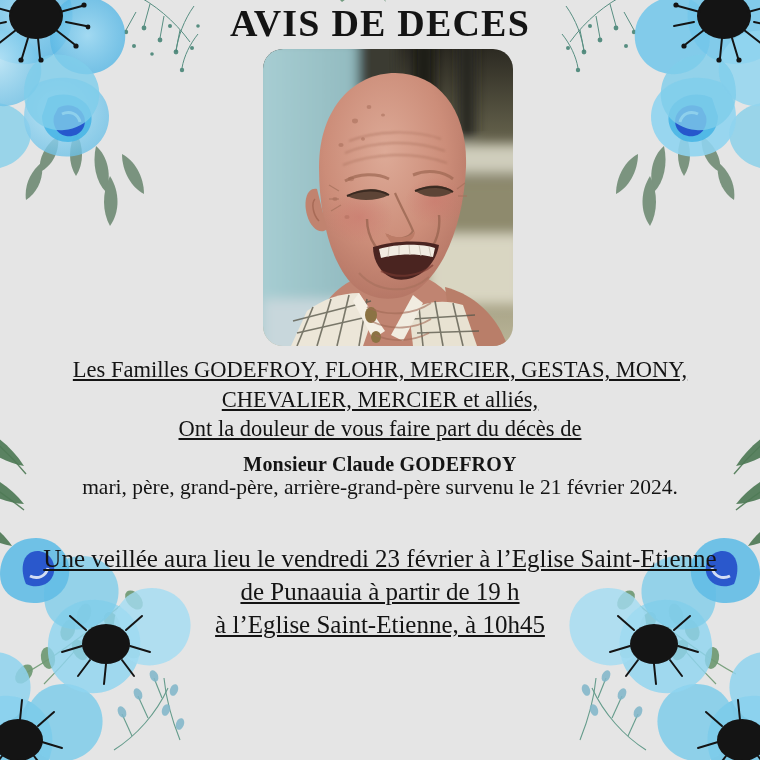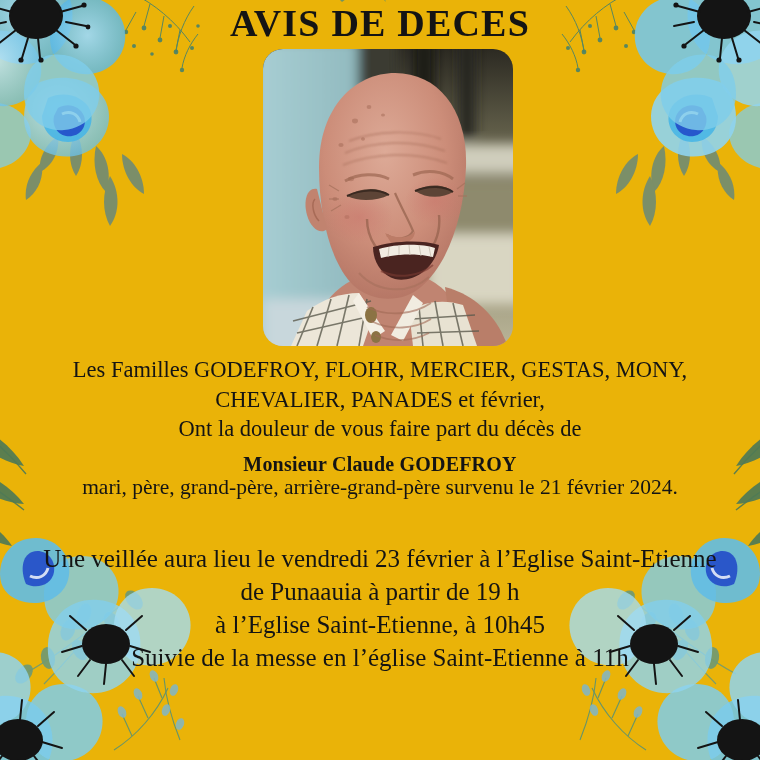--- a/index.html
+++ b/index.html
@@ -4,21 +4,21 @@
 <style>
   html, body {
     margin: 0;
     padding: 0;
     background: #ffffff;
   }
   #card {
     position: relative;
     width: 760px;
     height: 760px;
-    background: #eab308;
+    background: #e5e5e5;
     overflow: hidden;
     font-family: "Liberation Serif", "DejaVu Serif", serif;
     color: #141414;
   }
 
   
   .corner {
     position: absolute;
     width: 250px;
     height: 250px;
@@ -104,21 +104,21 @@
   .cer {
     top: 542px;
     font-size: 25px;
     line-height: 1.32;
   }
   .inh {
     top: 702px;
     font-size: 21.5px;
     line-height: 1.32;
   }
-  .block div { white-space: nowrap; }
+  .block div { white-space: nowrap; text-decoration: underline; }
 </style>
 </head>
 <body>
 
 <div id="card">
 
   <div class="title-sprig">
     <svg viewBox="0 0 280 60">
       <g fill="#5e8f6e" opacity="0.85">
         <path d="M40 28 C60 18 82 12 104 12 C84 18 62 26 44 34 Z"></path>
@@ -266,32 +266,31 @@
       <g stroke="#a06a56" stroke-width="1.8" fill="none" opacity="0.6">
         <path d="M104 258 C124 268 150 266 168 254"></path>
         <path d="M108 272 C128 282 152 280 168 270"></path>
         <path d="M112 286 C130 294 150 292 166 284"></path>
       </g>
     </svg>
   </div>
 
   <div class="block fam">
     <div>Les Familles GODEFROY, FLOHR, MERCIER, GESTAS, MONY,</div>
-    <div>CHEVALIER, PANADES et février,</div>
+    <div>CHEVALIER, MERCIER et alliés,</div>
     <div>Ont la douleur de vous faire part du décès de</div>
   </div>
 
   <div class="block name">Monsieur Claude GODEFROY</div>
   <div class="block subname">mari, père, grand-père, arrière-grand-père survenu le 21 février 2024.</div>
 
   <div class="block cer">
     <div>Une veillée aura lieu le vendredi 23 février à l’Eglise Saint-Etienne</div>
     <div>de Punaauia à partir de 19 h</div>
     <div>à l’Eglise Saint-Etienne, à 10h45</div>
-    <div>Suivie de la messe en l’église Saint-Etienne à 11h</div>
   </div>
 
 
   <div class="corner c-tl">
     <svg viewBox="0 0 250 250">
       <defs>
         <radialGradient id="pet1" cx="0.5" cy="0.5" r="0.6">
           <stop offset="0" stop-color="#9fd9f2" stop-opacity="0.95"></stop>
           <stop offset="1" stop-color="#4fb3e3" stop-opacity="0.8"></stop>
         </radialGradient>

